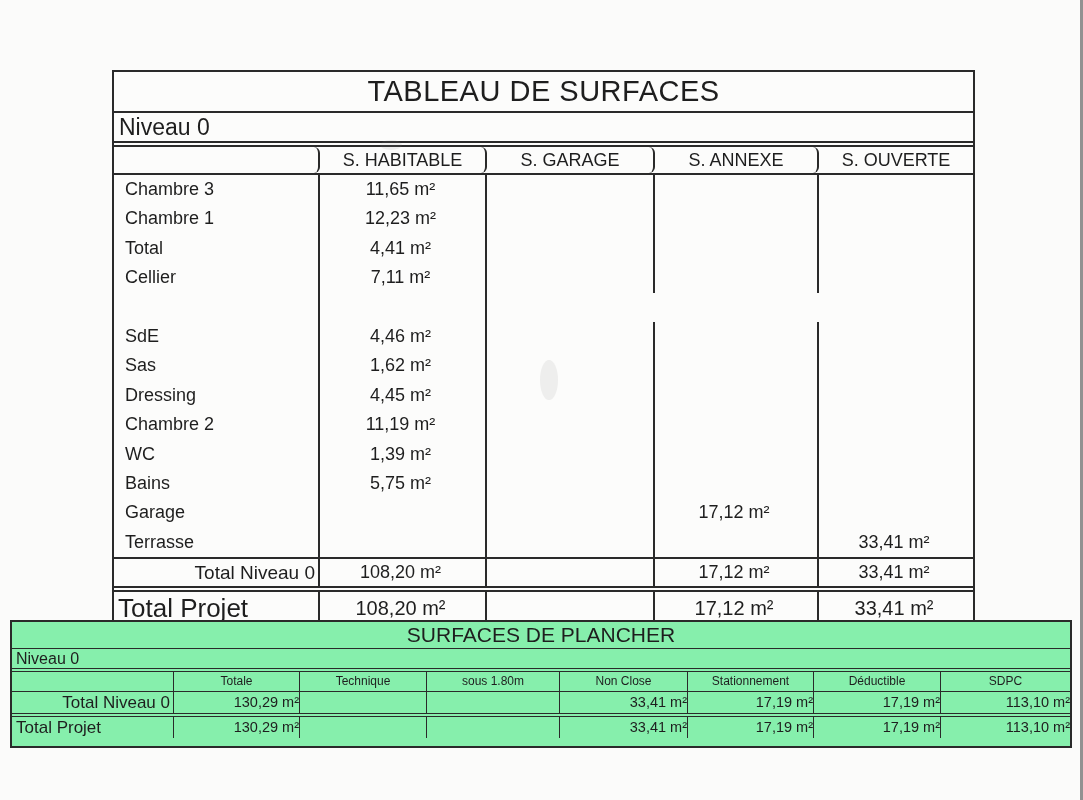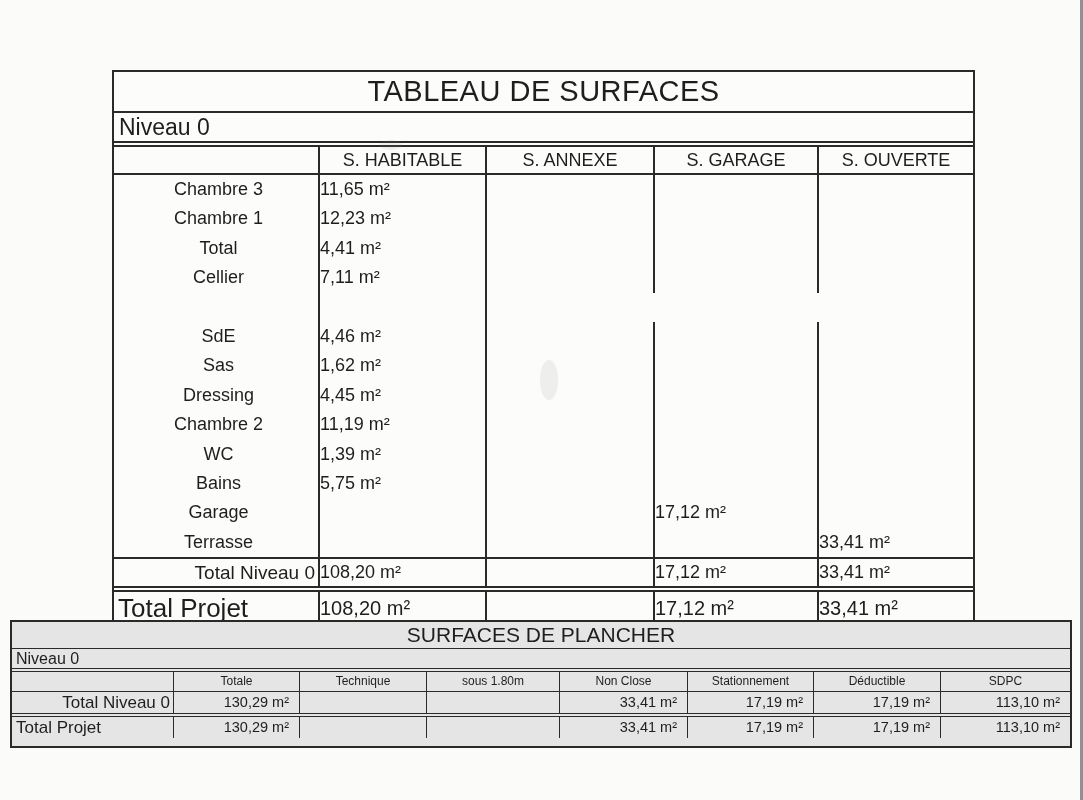--- a/index.html
+++ b/index.html
@@ -16,74 +16,74 @@
     background:#fcfcfb;
     margin-top:8px;
   }
   .t1-title{height:39px;line-height:39px;border-bottom:2px solid #2a2a2a;
     text-align:center;font-size:29px;letter-spacing:.5px;}
   .t1-level{height:28px;line-height:28px;border-bottom:2px solid #2a2a2a;
     font-size:23px;padding-left:5px;}
   .gapline{height:2px;border-bottom:2px solid #2a2a2a;}
   .g5{display:grid;grid-template-columns:206px 167px 168px 164px 1fr;}
   .t1-header{height:26px;border-bottom:2px solid #2a2a2a;}
-  .t1-header > div{border-right:2px solid #2a2a2a;font-size:18px;line-height:26px;text-align:center;box-sizing:border-box;}
+  .t1-header > div{border-right:2px solid #2a2a2a;font-size:18px;line-height:26px;text-align:center;box-sizing:border-box;border-radius:6px;}
   .t1-header > div:last-child{border-right:none;}
   .t1-body{border-bottom:2px solid #2a2a2a;}
   .r{height:29.4px;}
   .r > div{border-right:2px solid #2a2a2a;font-size:18px;line-height:29.4px;box-sizing:border-box;overflow:hidden;}
   .r > div:last-child{border-right:none;}
-  .cl{padding-left:5px;text-align:center;}
-  .cv{padding-right:4px;text-align:left;}
+  .cl{padding-left:11px;text-align:left;}
+  .cv{padding-right:4px;text-align:center;}
   .t1-total{height:27px;border-bottom:2px solid #2a2a2a;}
   .t1-total > div{border-right:2px solid #2a2a2a;line-height:27px;font-size:18px;box-sizing:border-box;}
   .t1-total > div:last-child{border-right:none;}
   .t1-total .tlab{font-size:19px;text-align:right;padding-right:3px;}
   .t1-projet{height:33px;}
   .t1-projet > div{border-right:2px solid #2a2a2a;line-height:33px;font-size:20px;box-sizing:border-box;}
   .t1-projet > div:last-child{border-right:none;}
   .t1-projet .plab{font-size:26px;padding-left:4px;text-align:left;}
   
   .t2{
     position:absolute;left:10px;top:620px;width:1062px;height:128px;
     border:2px solid #2a2a2a;box-sizing:border-box;overflow:hidden;
-    background:#e5e5e5;
+    background:#86efac;
   }
   .t2-title{height:26px;line-height:26px;border-bottom:1.5px solid #2a2a2a;
     text-align:center;font-size:21px;}
   .t2-level{height:19px;line-height:19px;border-bottom:1.5px solid #2a2a2a;
     font-size:16px;padding-left:4px;}
   .gapline2{height:2px;border-bottom:1.5px solid #2a2a2a;}
   .g8{display:grid;grid-template-columns:162px 126px 127px 133px 128px 126px 127px 1fr;}
   .t2-header{height:19px;border-bottom:1.5px solid #2a2a2a;}
   .t2-header > div{border-right:1.5px solid #2a2a2a;font-size:12px;line-height:19px;text-align:center;box-sizing:border-box;}
   .t2-header > div:last-child{border-right:none;}
   .t2-row{height:21px;}
-  .t2-row > div{border-right:1.5px solid #2a2a2a;font-size:14.5px;line-height:21px;text-align:right;padding-right:10px;box-sizing:border-box;}
+  .t2-row > div{border-right:1.5px solid #2a2a2a;font-size:14.5px;line-height:21px;text-align:right;padding-right:0;box-sizing:border-box;}
   .t2-row > div:last-child{border-right:none;}
   .t2-row .t2lab-r{font-size:17px;padding-right:3px;}
   .t2-row .t2lab-l{font-size:17px;text-align:left;padding-left:4px;}
   .t2-rowline{border-bottom:1.5px solid #2a2a2a;}
   
   .edge{position:absolute;right:0;top:0;width:3px;height:800px;background:#777;opacity:.8;}
   .smudge{position:absolute;background:#8a8a8a;opacity:.12;border-radius:50%;}
 </style>
 </head>
 <body>
 
 <div class="t1">
   <div class="t1-title">TABLEAU DE SURFACES</div>
   <div class="t1-level">Niveau 0</div>
   <div class="gapline"></div>
 
   <div class="g5 t1-header">
     <div></div>
     <div>S. HABITABLE</div>
+    <div>S. GARAGE</div>
     <div>S. ANNEXE</div>
-    <div>S. GARAGE</div>
     <div>S. OUVERTE</div>
   </div>
 
   <div class="t1-body">
     <div class="g5 r">
       <div class="cl">Chambre 3</div>
       <div class="cv">11,65 m²</div>
       <div class="cv"></div>
       <div class="cv"></div>
       <div class="cv"></div>

